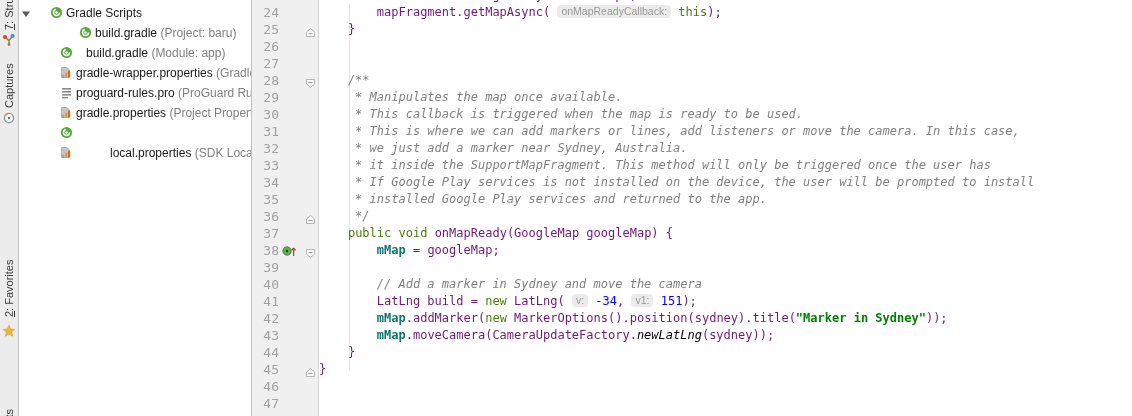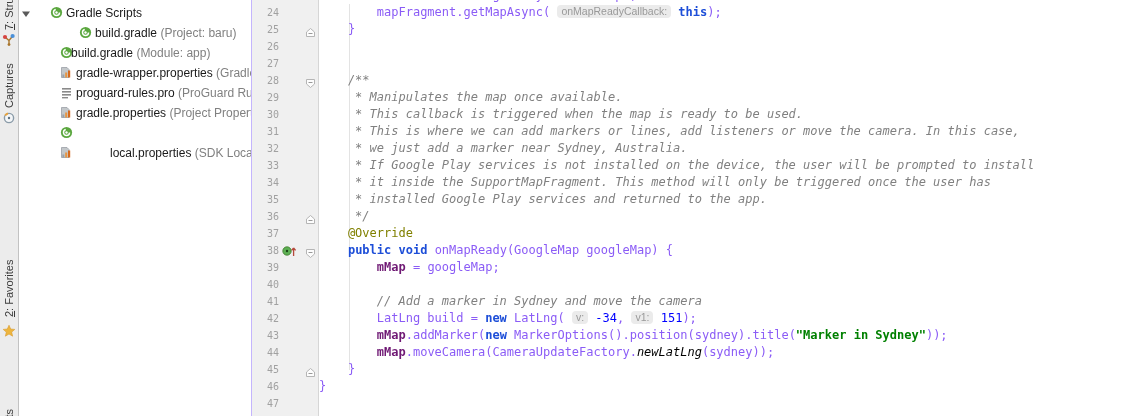--- a/index.html
+++ b/index.html
@@ -34,37 +34,37 @@
   .t-detail{color:#808080;}
   
   #gutter{
     position:absolute;left:252px;top:0;width:66px;height:416px;
     background:#f0f0f0;border-right:1px solid #d6d6d6;
   }
   .gut-spacer{height:4px;}
   .gut-row{height:17px;position:relative;}
   .gut-num{
     position:absolute;left:0;top:0;width:27px;text-align:right;
-    font-family:"DejaVu Sans Mono",monospace;font-size:10px;line-height:17px;color:#a1a1a1;
+    font-family:"DejaVu Sans Mono",monospace;font-size:13px;line-height:17px;color:#a1a1a1;
   }
   .gut-fold{position:absolute;left:53px;top:3px;width:11px;height:11px;}
   .gut-ovr{position:absolute;left:30px;top:2px;width:15px;height:14px;}
   
   #editor{
     position:absolute;left:319px;top:0;right:0;height:416px;background:#ffffff;
     font-family:"DejaVu Sans Mono",monospace;font-size:12px;line-height:17px;
     overflow:hidden;
   }
   #indent-guide{position:absolute;left:30px;top:4px;width:1px;height:366px;background:#e3e3e3;}
   .code-partial{height:4px;overflow:hidden;position:relative;}
   .code-partial .code-line{margin-top:-13px;}
   .code-line{height:17px;white-space:pre;position:relative;}
-  .s-plain{color:#8b5cf6;text-align:center;}
-  .s-kw{color:#1d4ed8;font-weight:bold;}
-  .s-field{color:#701a75;font-weight:bold;}
+  .s-plain{color:#701a75;text-align:center;}
+  .s-kw{color:#4d7c0f;font-weight:normal;}
+  .s-field{color:#0f766e;font-weight:bold;}
   .s-num{color:#0000ff;}
   .s-str{color:#008000;font-weight:bold;}
   .s-doc,.s-cmt{color:#808080;font-style:italic;}
   .s-anno{color:#808000;}
   .s-static{color:#000000;font-style:italic;}
   .s-hint{
     display:inline-block;background:#ebebeb;color:#999999;border-radius:4px;
     font-family:"Liberation Sans",sans-serif;font-size:10.5px;line-height:13px;
     padding:0 4px;vertical-align:1px;
   }
@@ -119,21 +119,21 @@
           <circle cx="6.5" cy="6.5" r="1.2" fill="#ffffff"></circle>
         </svg></span>
       <span class="t-label" style="left: 57px;">build.gradle<span class="t-detail"> (Project: baru)</span></span>
     </div>
     <div class="tree-row" style="top: 43px;">
       <span class="t-icon" style="left: 41px;"><svg viewBox="0 0 13 13" width="13" height="13">
           <circle cx="6.5" cy="6.5" r="5.6" fill="#5ba73f"></circle>
           <circle cx="6.5" cy="6.5" r="3" fill="none" stroke="#ffffff" stroke-width="1.5" stroke-dasharray="13 6"></circle>
           <circle cx="6.5" cy="6.5" r="1.2" fill="#ffffff"></circle>
         </svg></span>
-      <span class="t-label" style="left: 52px;">build.gradle<span class="t-detail"> (Module: app)</span></span>
+      <span class="t-label" style="left: 67px;">build.gradle<span class="t-detail"> (Module: app)</span></span>
     </div>
     <div class="tree-row" style="top: 63px;">
       <span class="t-icon" style="left: 41px;"><svg viewBox="0 0 13 13" width="13" height="13">
           <path d="M1.5 1.5 h5.5 l2 2 v8 h-7.5 Z" fill="#c3c7ca" stroke="#9aa0a6" stroke-width="0.8"></path>
           <rect x="5.2" y="6.5" width="2" height="5" fill="#e8953f"></rect>
           <rect x="8" y="4.5" width="2.2" height="7" fill="#d4691e"></rect>
           <rect x="2.4" y="8.5" width="1.9" height="3" fill="#9aa0a6"></rect>
         </svg></span>
       <span class="t-label" style="left: 57px;">gradle-wrapper.properties<span class="t-detail"> (Gradle</span></span>
     </div>
@@ -279,25 +279,24 @@
     </div>
     <div class="code-line"><span class="s-plain">        mapFragment.getMapAsync( </span><span class="s-hint">onMapReadyCallback:</span><span class="s-plain"> </span><span class="s-kw">this</span><span class="s-plain">);</span></div>
     <div class="code-line"><span class="s-plain">    }</span></div>
     <div class="code-line"></div>
     <div class="code-line"></div>
     <div class="code-line"><span class="s-doc">    /**</span></div>
     <div class="code-line"><span class="s-doc">     * Manipulates the map once available.</span></div>
     <div class="code-line"><span class="s-doc">     * This callback is triggered when the map is ready to be used.</span></div>
     <div class="code-line"><span class="s-doc">     * This is where we can add markers or lines, add listeners or move the camera. In this case,</span></div>
     <div class="code-line"><span class="s-doc">     * we just add a marker near Sydney, Australia.</span></div>
+    <div class="code-line"><span class="s-doc">     * it inside the SupportMapFragment. This method will only be triggered once the user has</span></div>
     <div class="code-line"><span class="s-doc">     * If Google Play services is not installed on the device, the user will be prompted to install</span></div>
-    <div class="code-line"><span class="s-doc">     * it inside the SupportMapFragment. This method will only be triggered once the user has</span></div>
     <div class="code-line"><span class="s-doc">     * installed Google Play services and returned to the app.</span></div>
     <div class="code-line"><span class="s-doc">     */</span></div>
-    <div class="code-line"><span class="s-anno">    @Override</span></div>
     <div class="code-line"><span class="s-plain">    </span><span class="s-kw">public</span><span class="s-plain"> </span><span class="s-kw">void</span><span class="s-plain"> onMapReady(GoogleMap googleMap) {</span></div>
     <div class="code-line"><span class="s-plain">        </span><span class="s-field">mMap</span><span class="s-plain"> = googleMap;</span></div>
     <div class="code-line"></div>
     <div class="code-line"><span class="s-cmt">        // Add a marker in Sydney and move the camera</span></div>
     <div class="code-line"><span class="s-plain">        LatLng build = </span><span class="s-kw">new</span><span class="s-plain"> LatLng( </span><span class="s-hint">v:</span><span class="s-plain"> </span><span class="s-num">-34</span><span class="s-plain">, </span><span class="s-hint">v1:</span><span class="s-plain"> </span><span class="s-num">151</span><span class="s-plain">);</span></div>
     <div class="code-line"><span class="s-plain">        </span><span class="s-field">mMap</span><span class="s-plain">.addMarker(</span><span class="s-kw">new</span><span class="s-plain"> MarkerOptions().position(sydney).title(</span><span class="s-str">"Marker in Sydney"</span><span class="s-plain">));</span></div>
     <div class="code-line"><span class="s-plain">        </span><span class="s-field">mMap</span><span class="s-plain">.moveCamera(CameraUpdateFactory.</span><span class="s-static">newLatLng</span><span class="s-plain">(sydney));</span></div>
     <div class="code-line"><span class="s-plain">    }</span></div>
     <div class="code-line"><span class="s-plain">}</span></div>
     <div class="code-line"></div>

